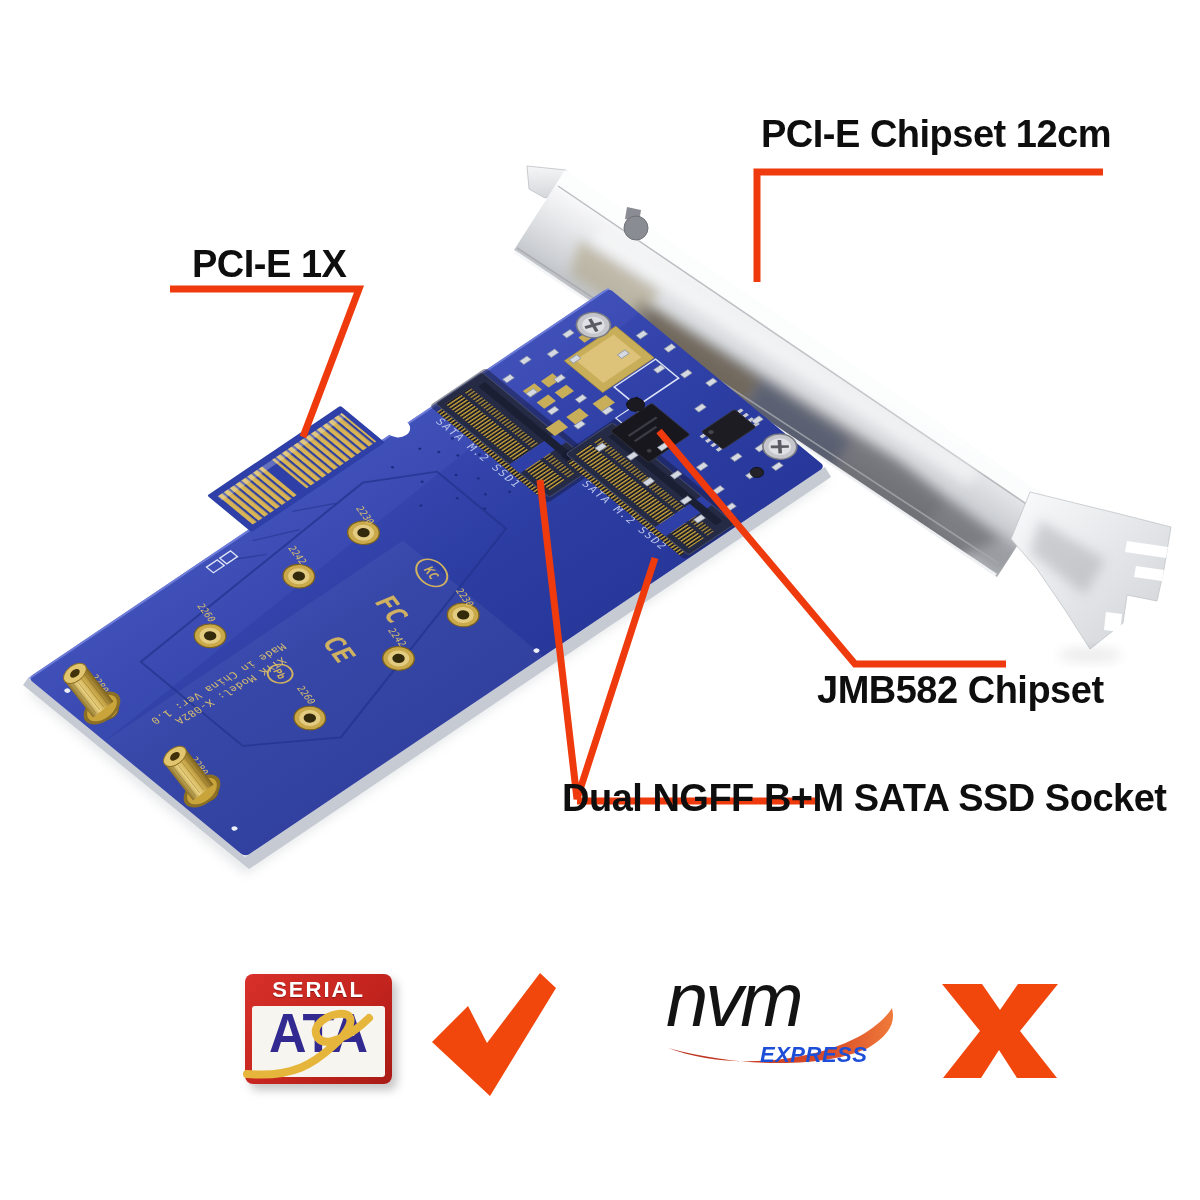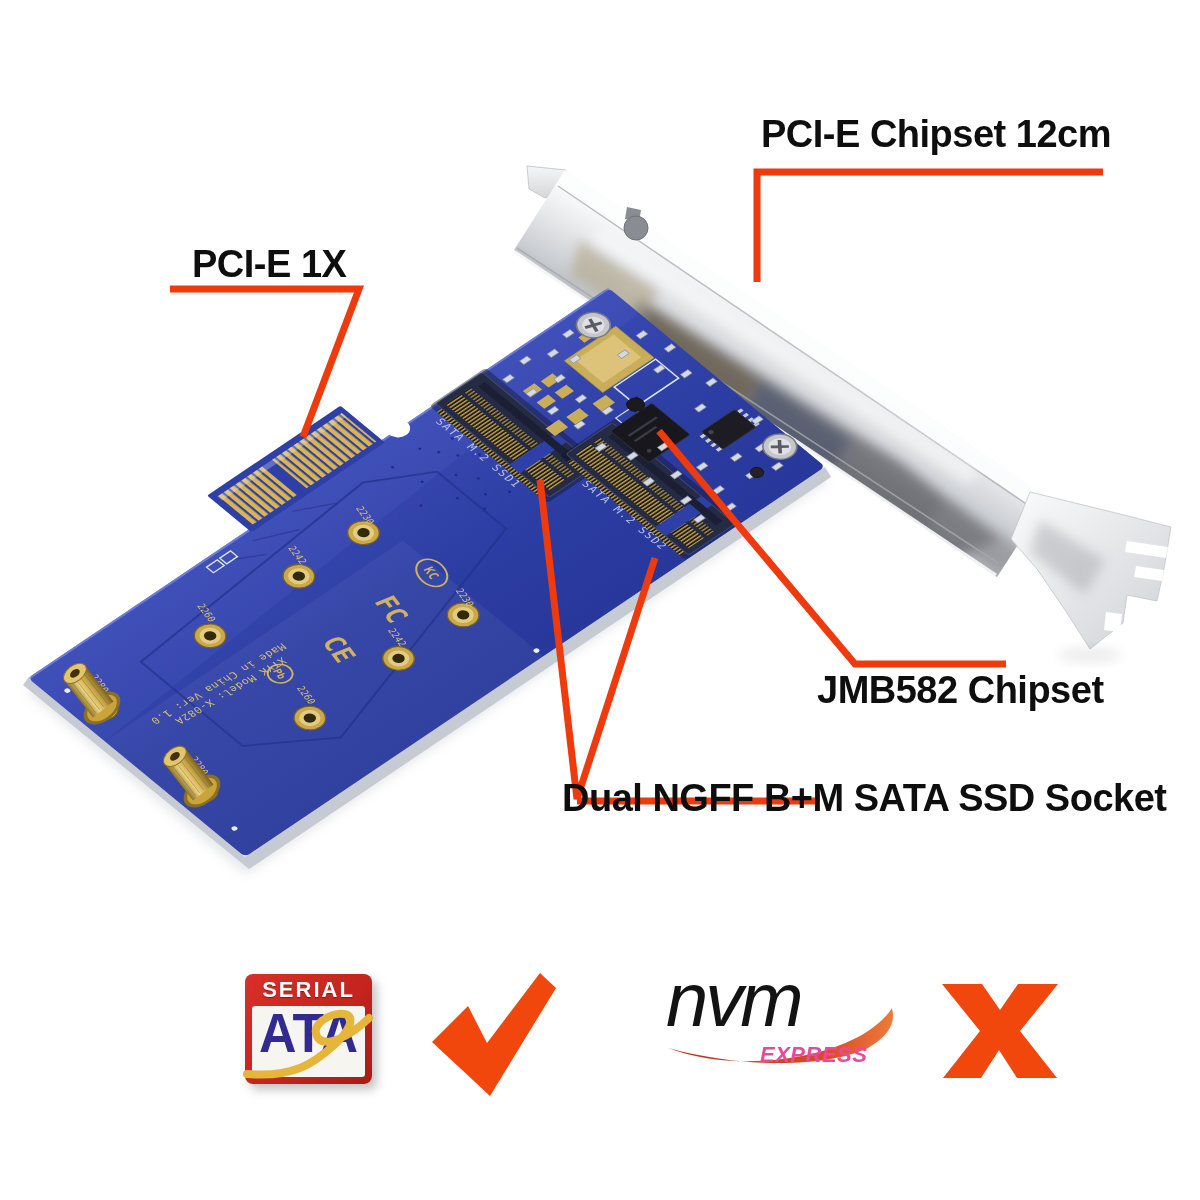--- a/index.html
+++ b/index.html
@@ -2,36 +2,36 @@
 <html><head>
 <meta charset="utf-8">
 <style>
   html,body{margin:0;padding:0;background:#ffffff;}
   #stage{position:relative;width:1200px;height:1200px;background:#ffffff;overflow:hidden;
          font-family:"Liberation Sans",sans-serif;}
   #scene{position:absolute;left:0;top:0;}
   .callout-label{position:absolute;font-weight:700;color:#0e0e0e;font-size:38px;
                  letter-spacing:-0.5px;white-space:nowrap;line-height:1.1;}
   
-  .sata{position:absolute;left:245px;top:974px;width:127px;height:110px;
+  .sata{position:absolute;left:245px;top:974px;width:147px;height:110px;
         background:linear-gradient(135deg,#d8302a 0%,#c4241e 55%,#a81b15 100%);
         border-radius:8px;box-shadow:5px 6px 10px rgba(110,110,110,.40);}
   .sata .serial{position:absolute;top:3px;left:0;width:100%;text-align:center;color:#ffffff;
         font-weight:700;font-size:22px;letter-spacing:2px;text-shadow:0 1px 1px rgba(80,0,0,.5);}
   .sata .panel{position:absolute;left:7px;right:7px;top:32px;bottom:7px;background:#f7f5ef;border-radius:3px;}
   .sata .ata{position:absolute;left:0;top:33px;width:100%;text-align:center;color:#322a90;
         font-size:52px;font-weight:800;letter-spacing:0px;line-height:1;transform:scaleY(1.08);}
   .sata svg{position:absolute;left:0;top:0;overflow:visible;}
   
   .nvme{position:absolute;left:660px;top:980px;width:250px;height:95px;}
   .nvme svg{position:absolute;left:0;top:0;overflow:visible;}
   .nvme .main{position:absolute;left:6px;top:-18px;font-size:76px;font-weight:400;
         font-style:italic;color:#131313;letter-spacing:-3px;line-height:1;}
   .nvme .sub{position:absolute;left:100px;top:64px;font-size:22px;font-weight:700;
-        font-style:italic;color:#ec4899;letter-spacing:0.5px;line-height:1;}
+        font-style:italic;color:#1d4ed8;letter-spacing:0.5px;line-height:1;}
   .mark-icon{position:absolute;}
   text{user-select:none;}
 </style>
 </head>
 <body>
 
 <div id="stage">
 
 <svg id="scene" width="1200" height="1200" viewBox="0 0 1200 1200">
   <defs>

